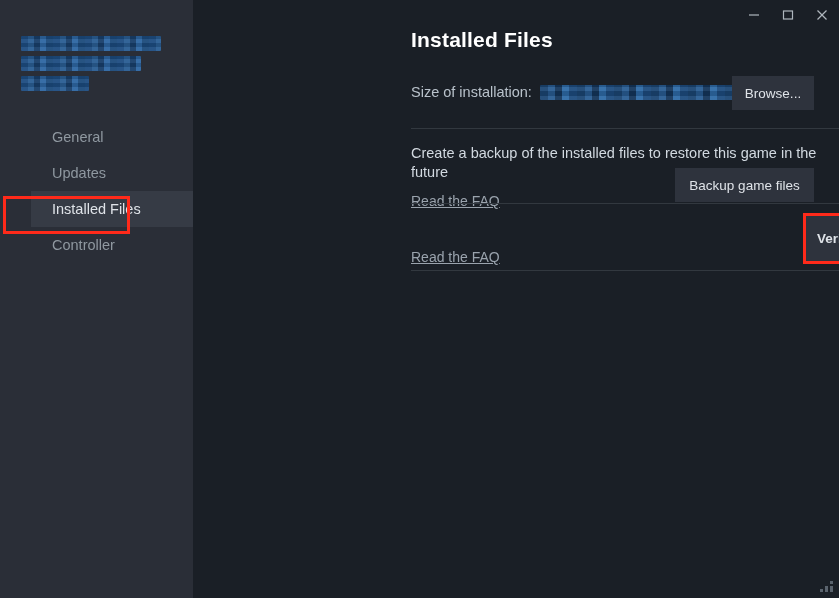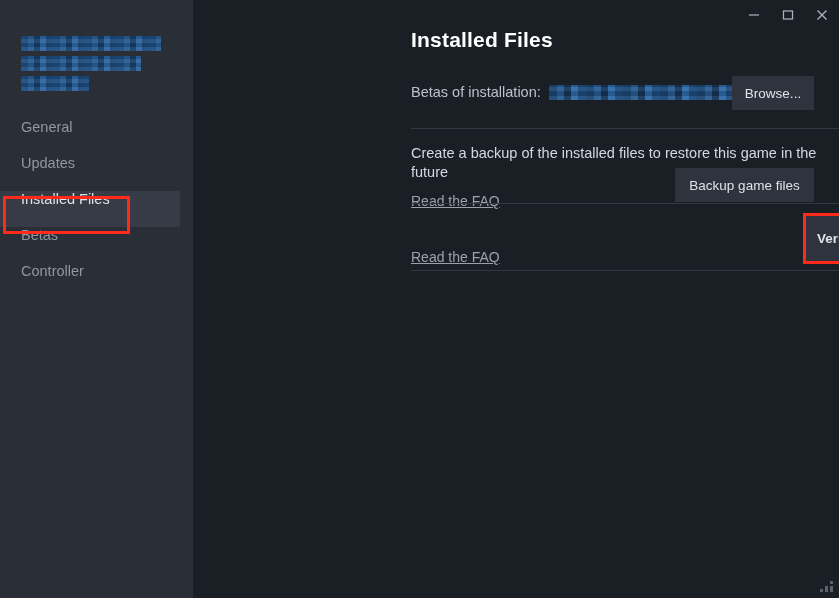--- a/index.html
+++ b/index.html
@@ -55,26 +55,28 @@
   .redact-2 { width: 120px; margin-top: 5px; }
   .redact-3 { width: 68px;  margin-top: 5px; }
 
   .nav {
     margin-top: 28px;
   }
 
   .nav-item {
     height: 36px;
     display: flex;
+    align-items: center;
     padding-left: 21px;
     color: #8f98a0;
     font-size: 14.5px;
     cursor: pointer;
     position: relative;
     user-select: none;
+    margin-left: 31px;
   }
   .nav-item.selected {
     background: #363b45;
     color: #dfe3e8;
     width: 180px;
   }
 
   
   .main {
     flex: 1;
@@ -267,23 +269,20 @@
       <div class="nav-item">
         <span>General</span>
       </div>
       <div class="nav-item">
         <span>Updates</span>
       </div>
       <div class="nav-item selected">
         <span>Installed Files</span>
       </div>
       <div class="nav-item">
-        <span>Betas</span>
-      </div>
-      <div class="nav-item">
         <span>Controller</span>
       </div>
     </div>
 
     <div class="sidebar-annot"></div>
   </div>
 
   <div class="main">
 
     <div class="titlebar">
@@ -301,21 +300,21 @@
         <svg width="12" height="12" viewBox="0 0 12 12">
           <line x1="1.5" y1="1.5" x2="10.5" y2="10.5" stroke="currentColor" stroke-width="1.3"></line>
           <line x1="10.5" y1="1.5" x2="1.5" y2="10.5" stroke="currentColor" stroke-width="1.3"></line>
         </svg>
       </div>
     </div>
 
     <div class="page-title">Installed Files</div>
 
     <div class="size-row">
-      <span>Betas of installation:</span>
+      <span>Size of installation:</span>
       <span class="size-redact"></span>
     </div>
 
     <button class="btn btn-browse">Browse...</button>
 
     <div class="divider divider-1"></div>
 
     <div class="row-text row-backup-text">
       <span>Create a backup of the installed files to restore this game in the future</span><br>
       <span class="faq-link">Read the FAQ</span>

